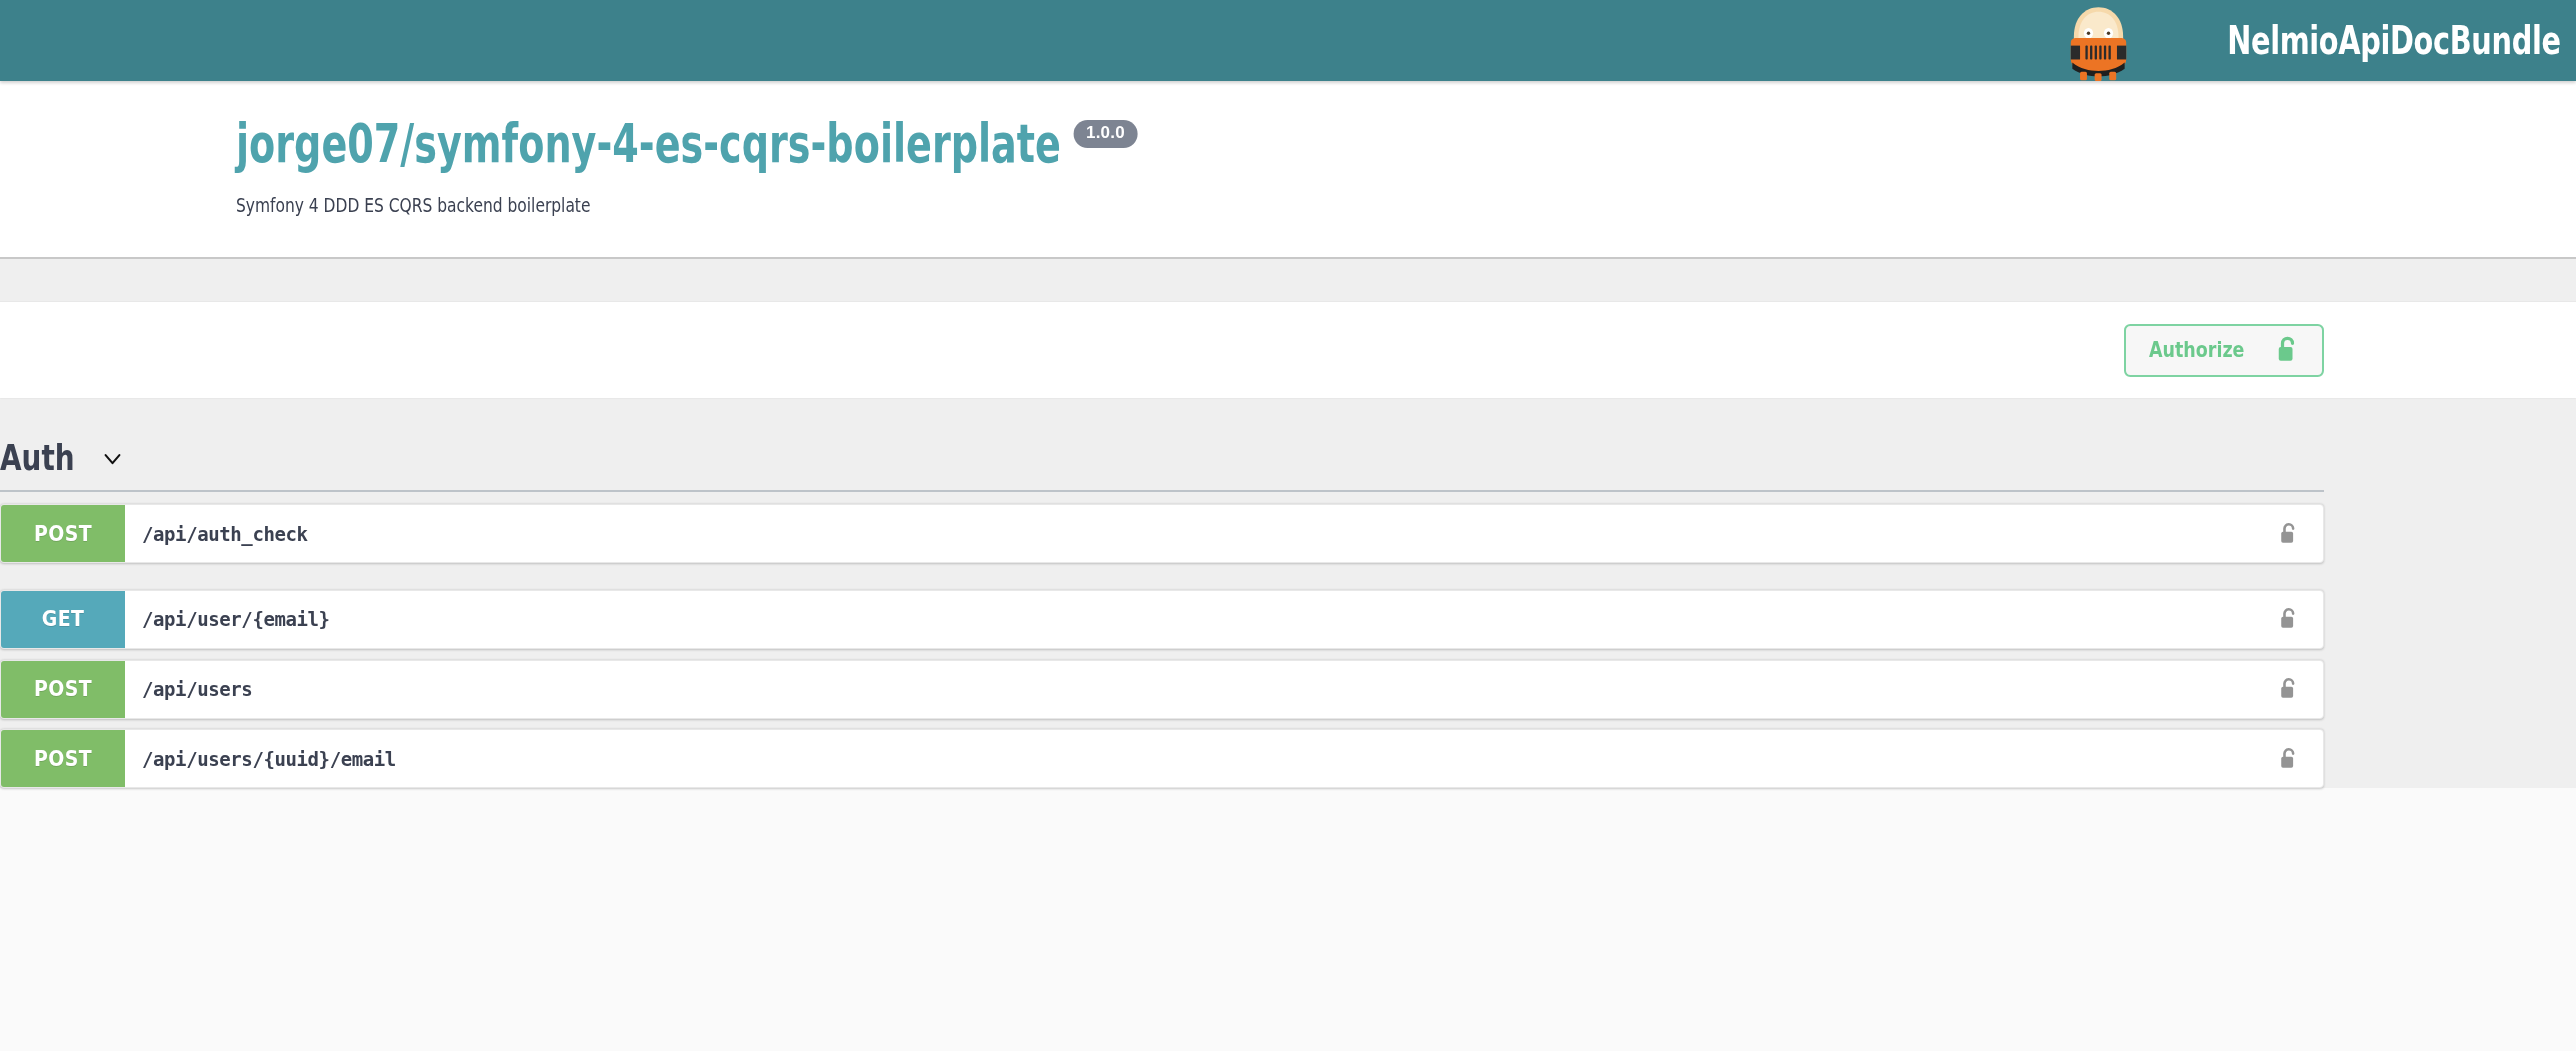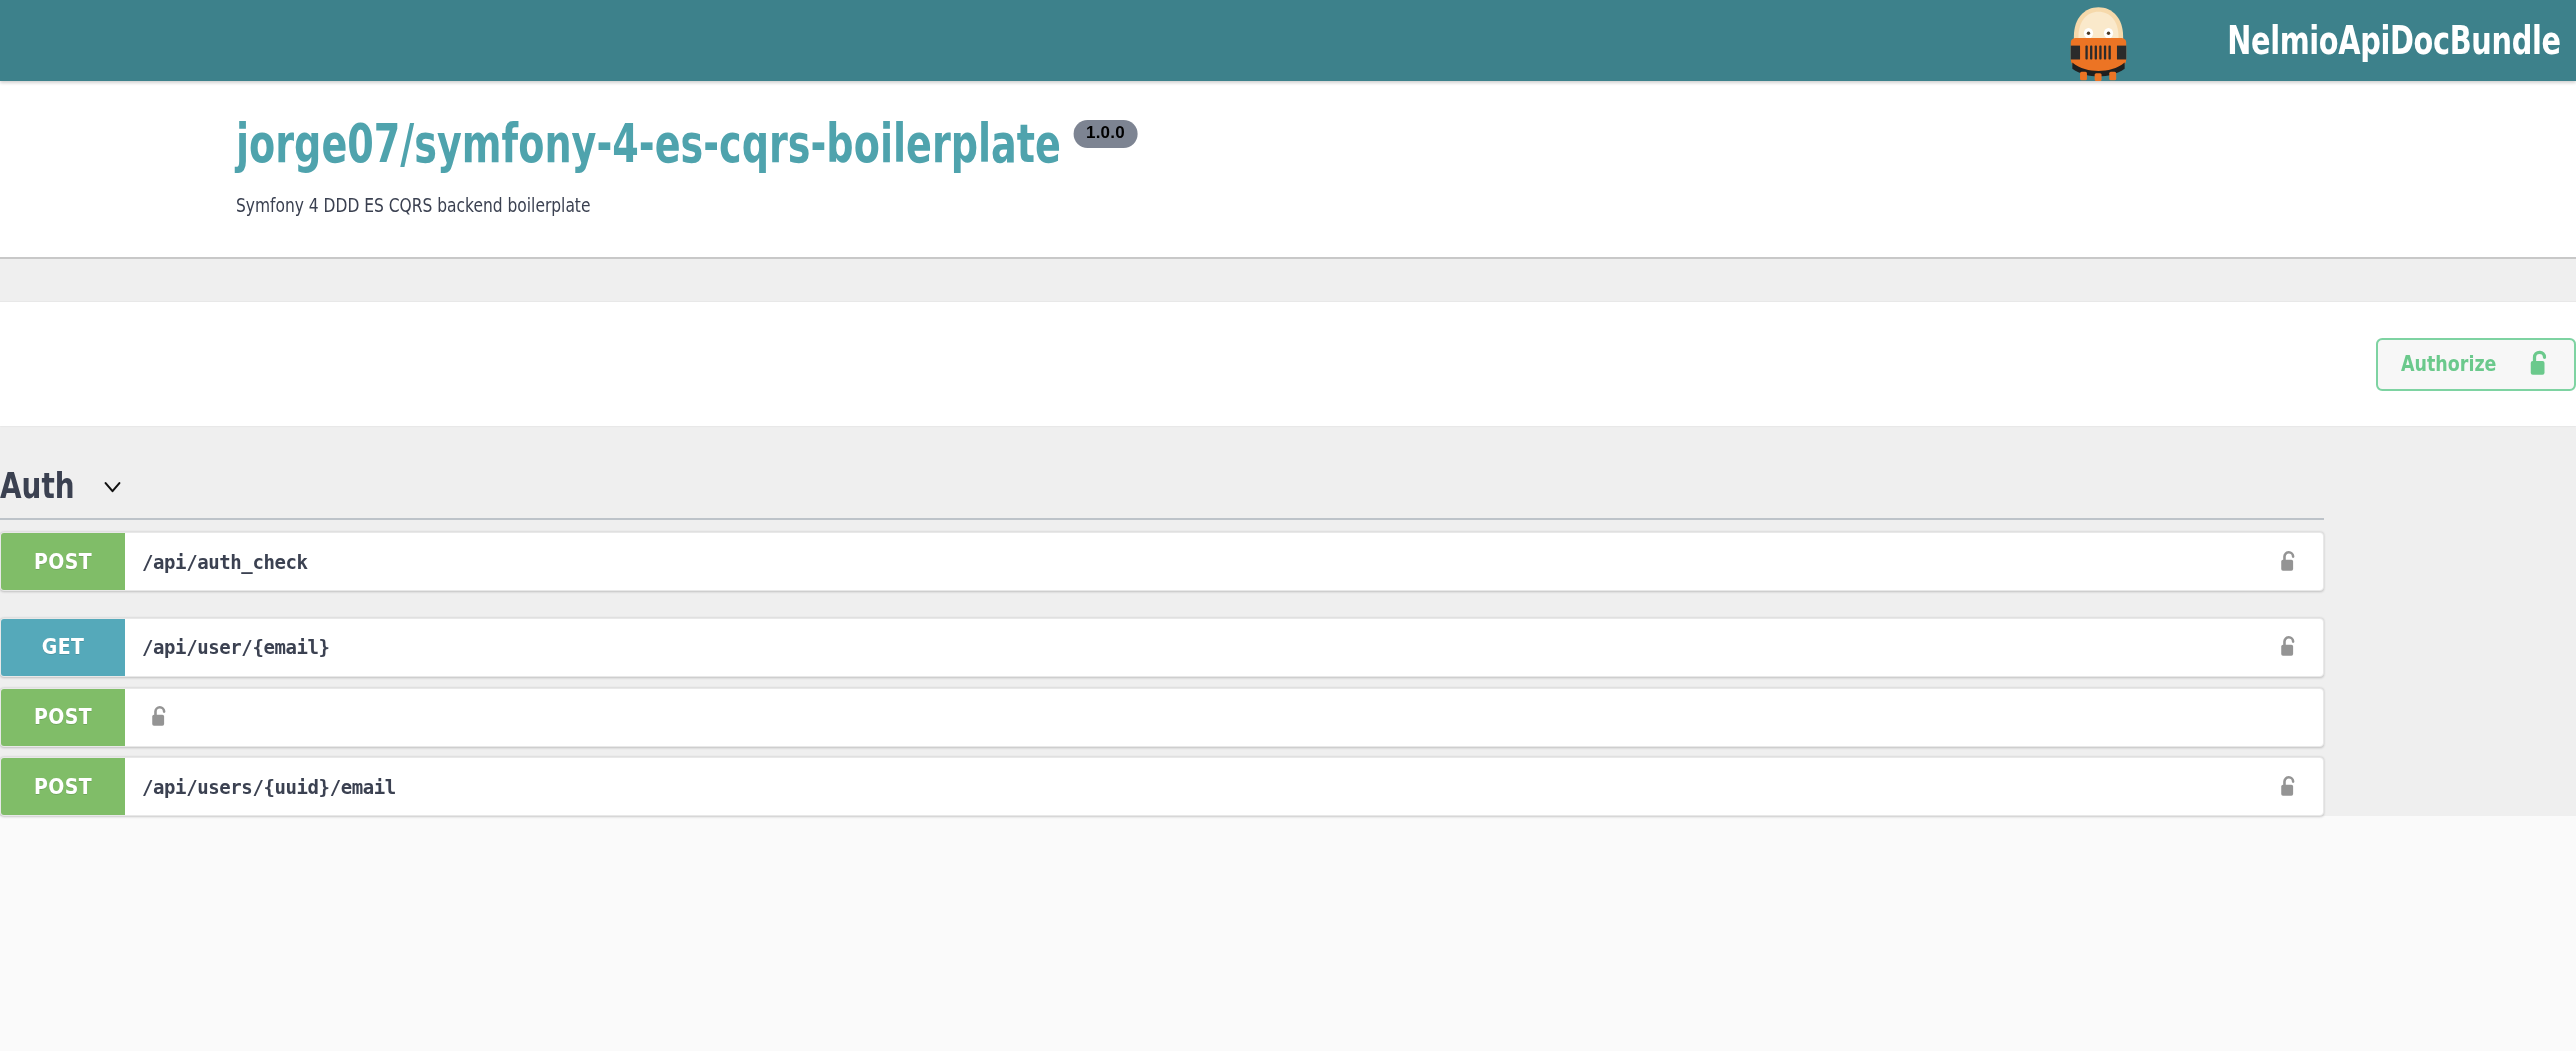--- a/index.html
+++ b/index.html
@@ -58,21 +58,21 @@
     transform: scaleX(0.80);
     transform-origin: left center;
     display: flex;
     align-items: flex-start;
     gap: 15.4px;
     white-space: nowrap;
     margin: 0;
   }
   .version-badge {
     background: #7d8492;
-    color: #000000;
+    color: #ffffff;
     font-size: 17px;
     font-weight: bold;
     font-family: "Liberation Sans", sans-serif;
     padding: 4.6px 12.4px 5.4px;
     border-radius: 771px;
     transform: scaleX(1.25);
     transform-origin: left center;
     position: relative;
     top: 4.6px;
     letter-spacing: 0.2px;
@@ -94,24 +94,25 @@
   .schemes-band {
     height: 45px;
     background: #efefef;
     border-top: 2.3px solid #c8c8c8;
     border-bottom: 0.8px solid #e8e8e8;
   }
 
   
   .auth-wrap {
     background: #ffffff;
-    height: 124px;
+    height: 96px;
     display: flex;
     align-items: center;
     justify-content: flex-end;
+    padding-right: 252px;
     box-shadow: 0 0.8px 1.5px rgba(0,0,0,.08);
     position: relative;
     z-index: 2;
   }
   .authorize-btn {
     display: flex;
     align-items: center;
     gap: 20px;
     background: #f7f7f7;
     border: 2.3px solid #7ed3a2;
@@ -320,20 +321,21 @@
           <div class="op-lock">
             <svg width="21.6" height="26" viewBox="0 0 20 24" xmlns="http://www.w3.org/2000/svg">
               <path d="M6 10 V7 a4 4 0 0 1 8 0" fill="none" stroke="#949494" stroke-width="2.4" stroke-linecap="round"></path>
               <rect x="3" y="10" width="11" height="10" rx="1.6" fill="#949494"></rect>
             </svg>
           </div>
         </div>
 
         <div class="op">
           <div class="op-method post">POST</div>
+          <div class="op-path">/api/users</div>
           <div class="op-lock">
             <svg width="21.6" height="26" viewBox="0 0 20 24" xmlns="http://www.w3.org/2000/svg">
               <path d="M6 10 V7 a4 4 0 0 1 8 0" fill="none" stroke="#949494" stroke-width="2.4" stroke-linecap="round"></path>
               <rect x="3" y="10" width="11" height="10" rx="1.6" fill="#949494"></rect>
             </svg>
           </div>
         </div>
 
         <div class="op">
           <div class="op-method post">POST</div>

